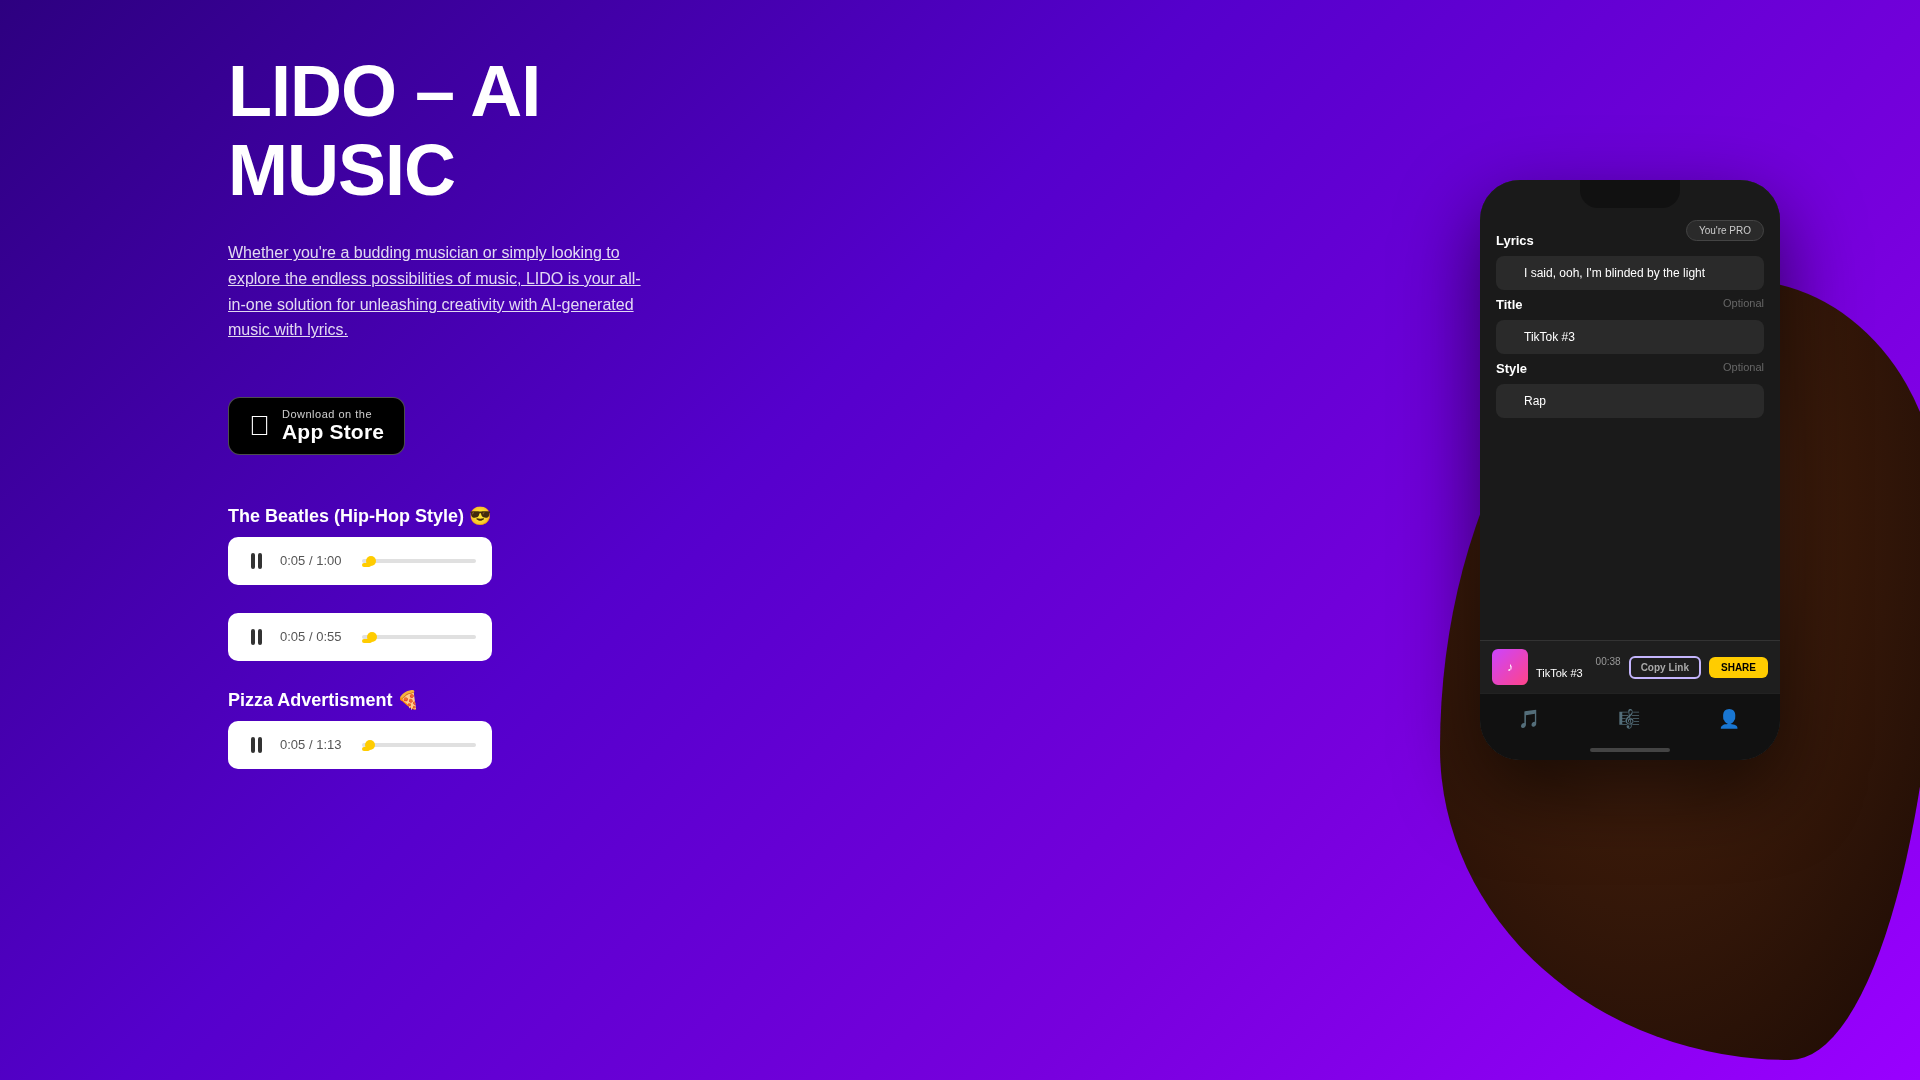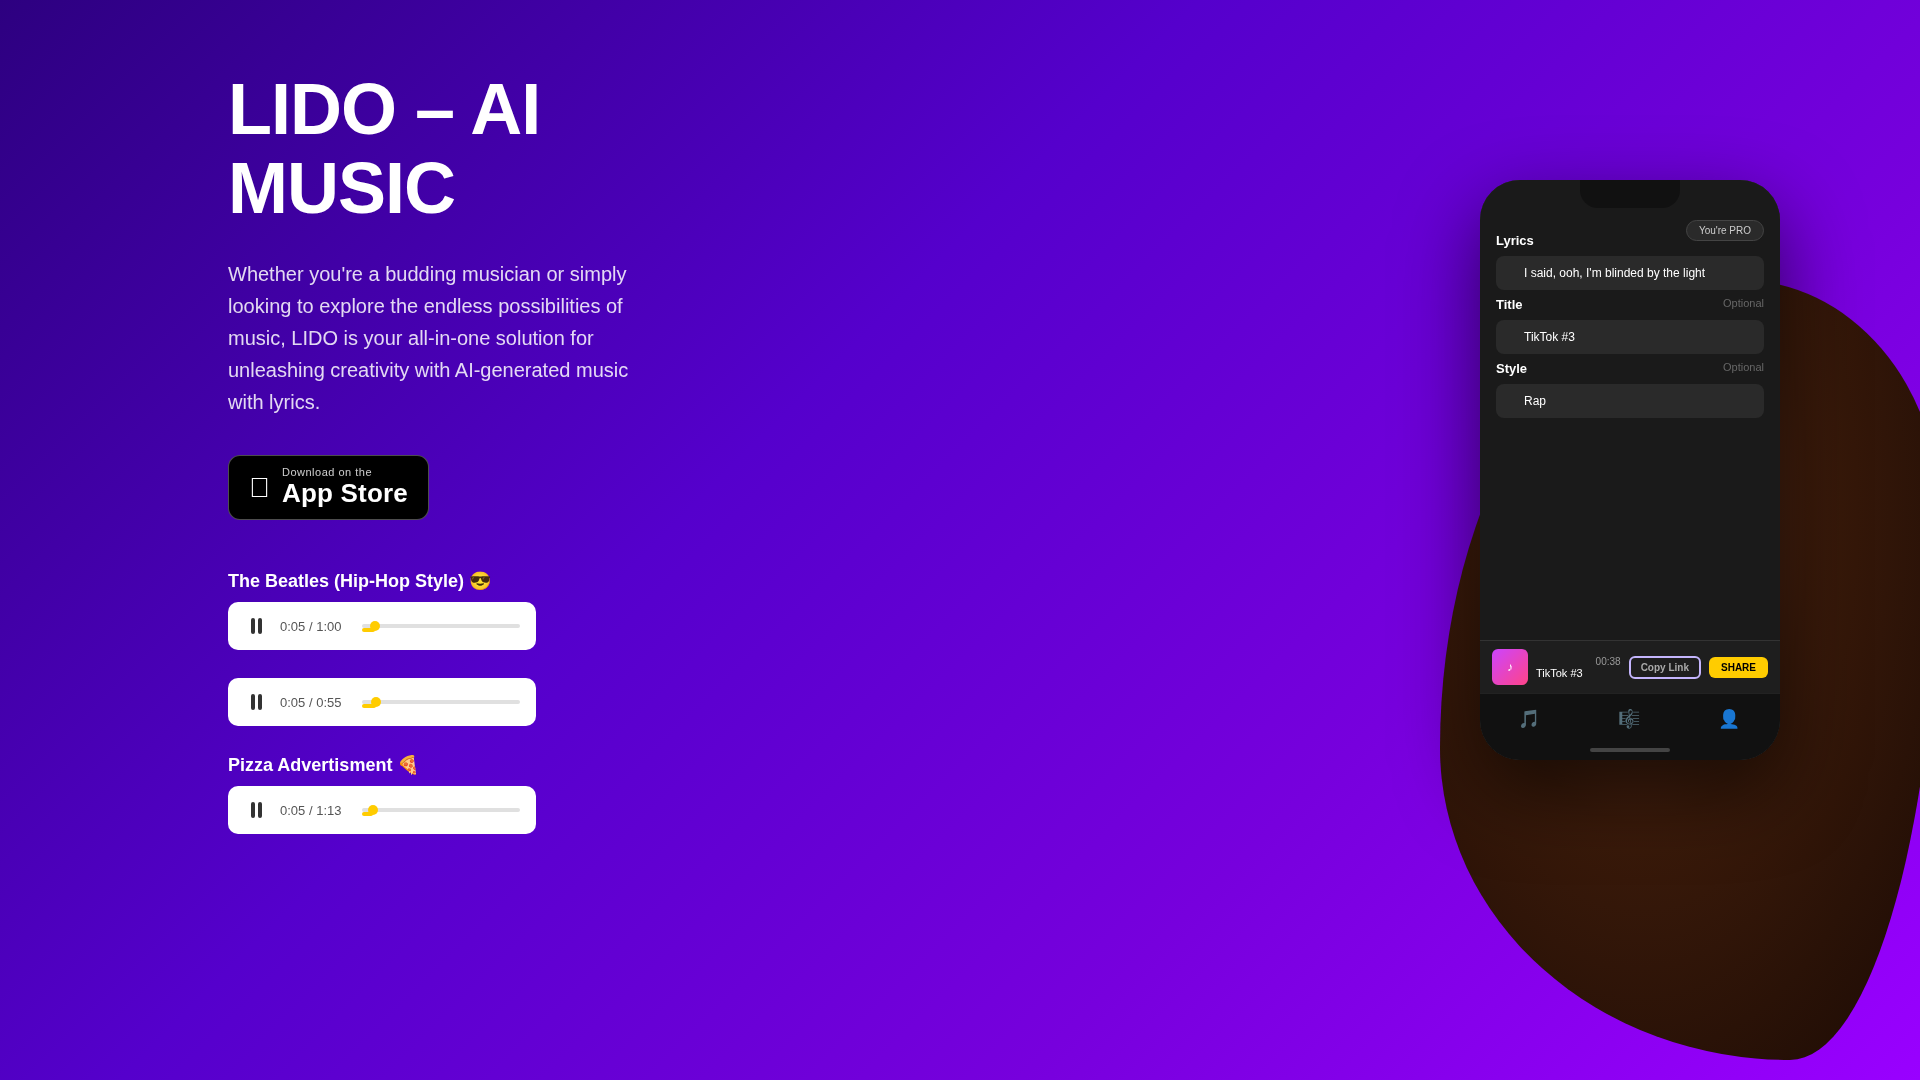--- a/index.html
+++ b/index.html
@@ -10,39 +10,40 @@
       overflow: hidden;
       font-family: -apple-system, BlinkMacSystemFont, 'Segoe UI', sans-serif;
       background: linear-gradient(135deg, #2d0080 0%, #5500cc 40%, #7700dd 70%, #9900ff 100%);
       position: relative;
     }
 
     
     .left-content {
       position: absolute;
       left: 228px;
-      top: 70px;
+      top: 52px;
       width: 600px;
     }
 
     .hero-title {
       font-size: 72px;
       font-weight: 900;
       color: #ffffff;
       line-height: 1.1;
       margin-bottom: 30px;
       letter-spacing: -1px;
     }
 
     .hero-description {
-      font-size: 20px;
+      font-size: 16px;
       color: rgba(255,255,255,0.85);
       line-height: 1.6;
-      margin-bottom: 37px;
+      margin-bottom: 54px;
       max-width: 420px;
+      text-decoration: underline;
     }
 
     
     .app-store-btn {
       display: inline-flex;
       align-items: center;
       gap: 12px;
       background: #000000;
       border: 1.5px solid rgba(255,255,255,0.3);
       border-radius: 12px;
@@ -62,21 +63,21 @@
       flex-direction: column;
     }
 
     .app-store-small {
       font-size: 11px;
       color: rgba(255,255,255,0.8);
       letter-spacing: 0.5px;
     }
 
     .app-store-large {
-      font-size: 26px;
+      font-size: 21px;
       font-weight: 600;
       color: #ffffff;
       letter-spacing: 0.2px;
     }
 
     
     .track-section {
       margin-bottom: 28px;
     }
 
@@ -87,21 +88,21 @@
       margin-bottom: 10px;
     }
 
     .track-player {
       display: flex;
       align-items: center;
       gap: 12px;
       background: #ffffff;
       border-radius: 10px;
       padding: 12px 16px;
-      width: 308px;
+      width: 264px;
     }
 
     .play-pause-btn {
       width: 24px;
       height: 24px;
       display: flex;
       align-items: center;
       justify-content: center;
       cursor: pointer;
       flex-shrink: 0;

